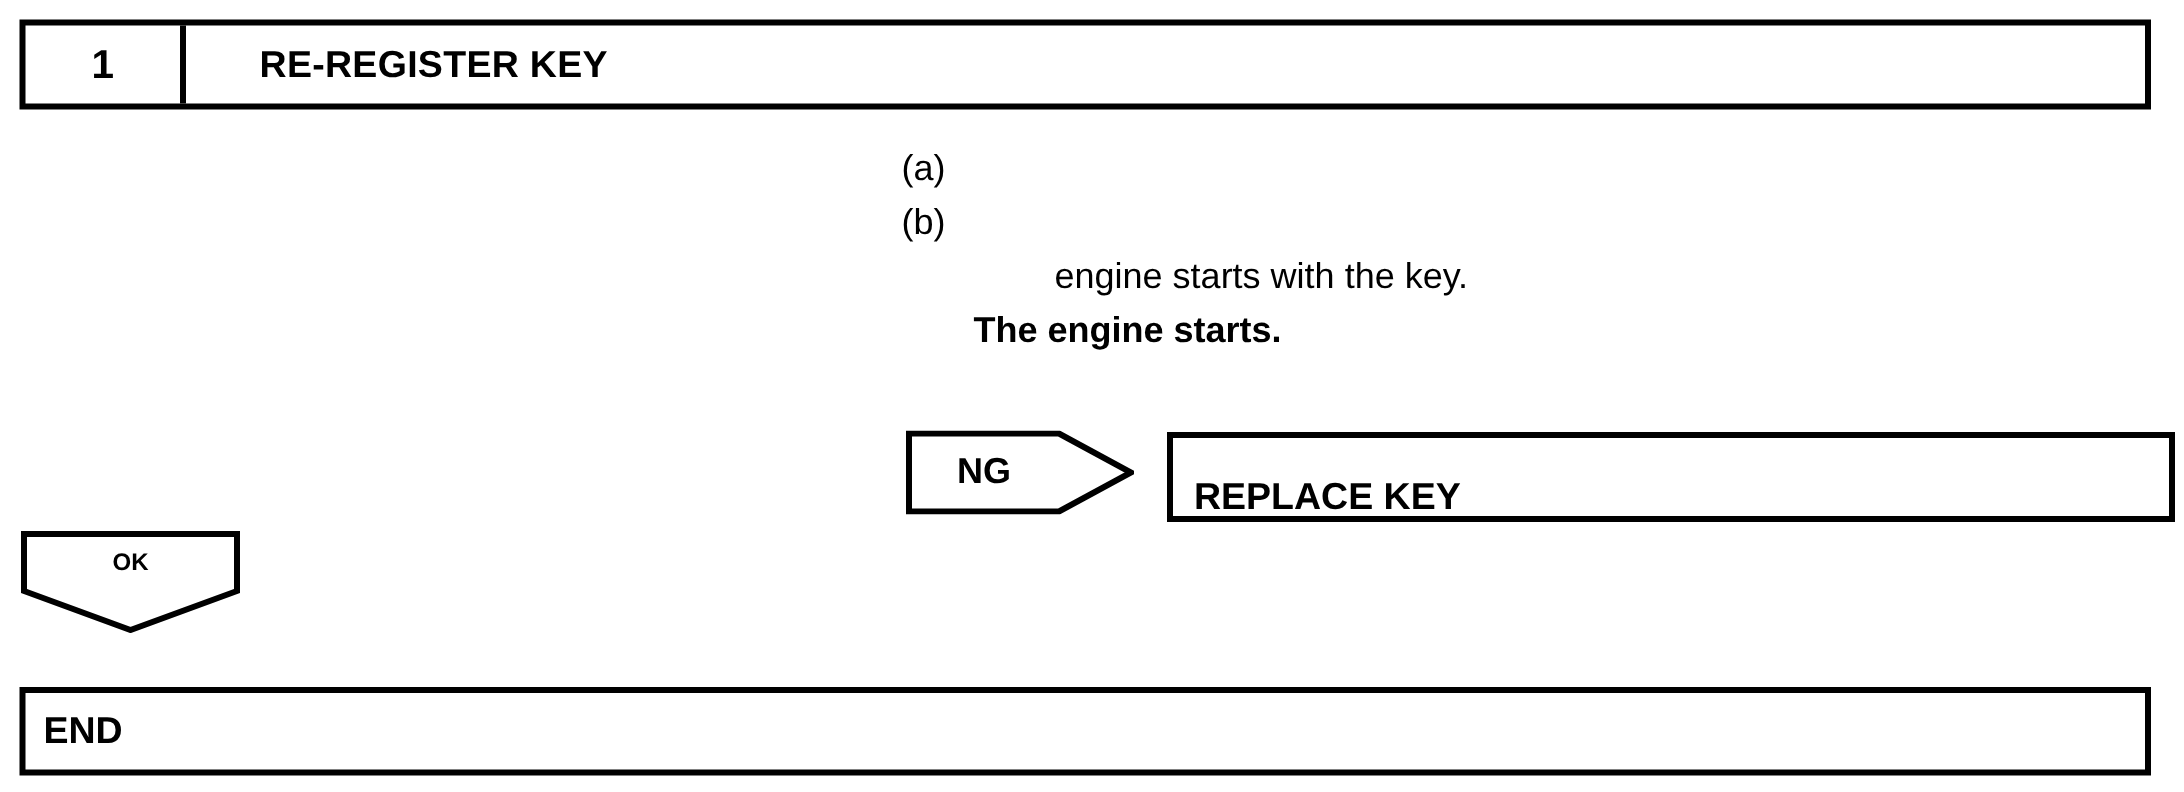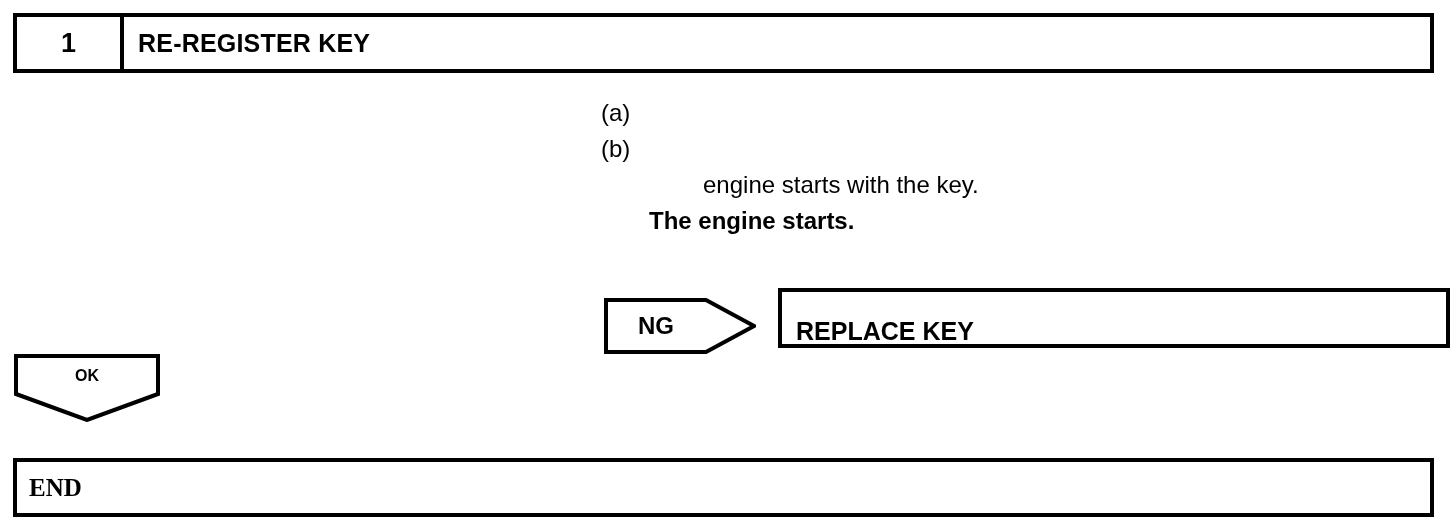--- a/index.html
+++ b/index.html
@@ -47,20 +47,21 @@
     display: flex;
     align-items: center;
     padding-left: 14px;
     box-sizing: border-box;
   }
   .step-title-text {
     font-size: 25px;
     font-weight: bold;
     letter-spacing: 0.2px;
     line-height: 1;
+    margin-left: 35px;
   }
 
   
   .instructions {
     position: absolute;
     left: 601px;
     top: 96px;
     width: 700px;
   }
   .instr-row {
@@ -90,21 +91,21 @@
     margin-left: 69px;
   }
   .instr-text.indent-result {
     margin-left: 48px;
   }
 
   
   .ng-arrow {
     position: absolute;
     left: 604px;
-    top: 298px;
+    top: 287px;
     width: 152px;
     height: 56px;
   }
   .ng-arrow svg {
     display: block;
     width: 152px;
     height: 56px;
   }
   .ng-label {
     position: absolute;
@@ -177,21 +178,20 @@
     border: 4px solid #000;
     box-sizing: border-box;
     display: flex;
     align-items: center;
     padding-left: 12px;
   }
   .end-text {
     font-size: 25px;
     font-weight: bold;
     line-height: 1;
-    font-family: Liberation Serif, serif;
   }
 </style>
 </head>
 <body>
 
 <div id="page">
 
   <div class="step-header">
     <div class="step-number-cell">
       <span class="step-number-text">1</span>

